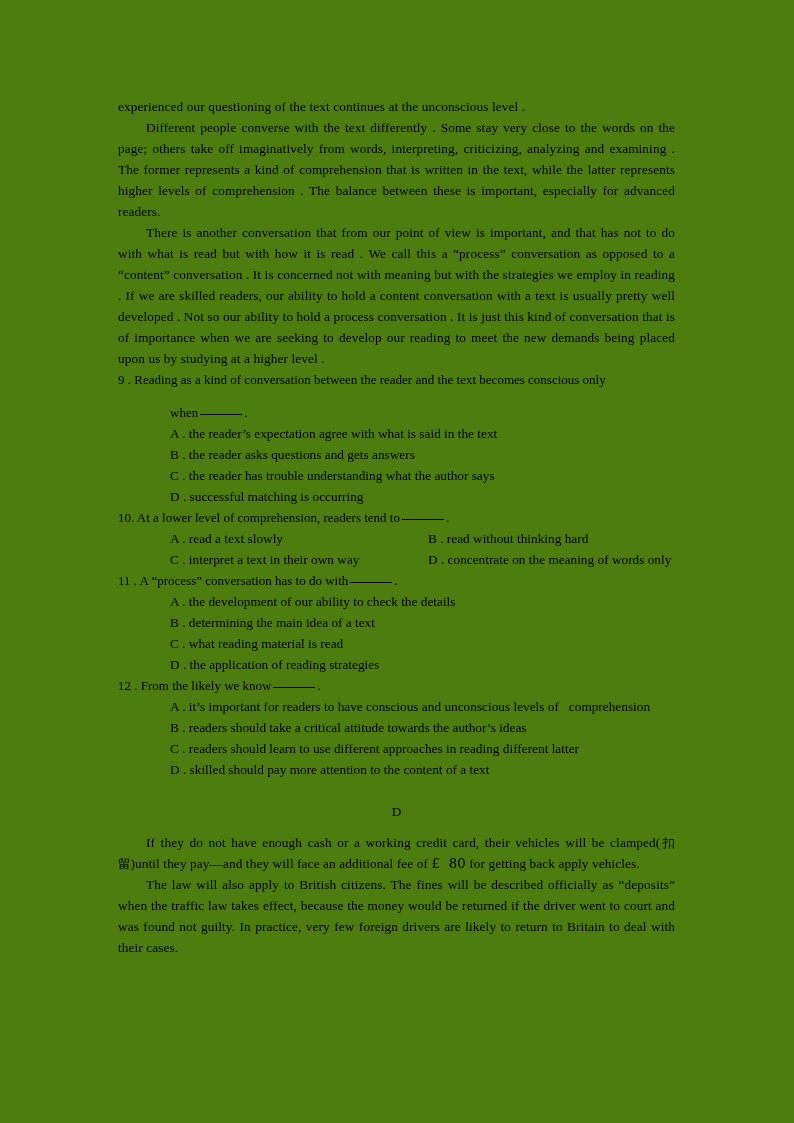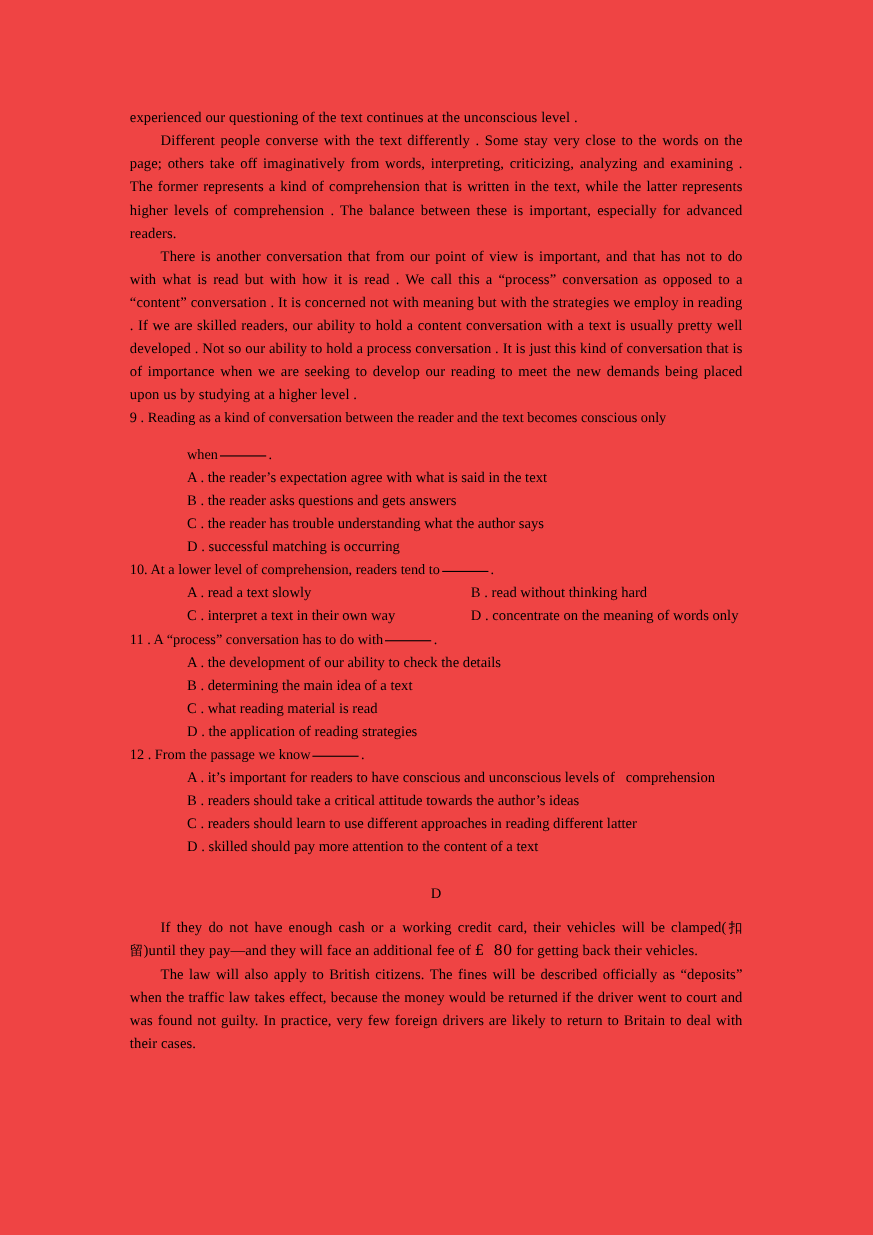--- a/index.html
+++ b/index.html
@@ -4,21 +4,21 @@
 <style>
   html, body {
     margin: 0;
     padding: 0;
     background: #ffffff;
   }
   .page {
     position: relative;
     width: 794px;
     height: 1123px;
-    background: #ef4444;
+    background: #4d7c0f;
     overflow: hidden;
     font-family: "Liberation Serif", "DejaVu Serif", serif;
     color: #000000;
   }
   .content {
     position: absolute;
     left: 118px;
     top: 96px;
     width: 557px;
   }
@@ -186,21 +186,21 @@
       </span>
       <span class="opt">
         <span>D .</span>
         <span>the application of reading strategies</span>
       </span>
     </div>
 
     <div class="q-block">
       <span class="q-line q-stem">
         <span>12 .</span>
-        <span>From the passage we know</span><span class="blank"></span><span>.</span>
+        <span>From the likely we know</span><span class="blank"></span><span>.</span>
       </span>
       <span class="opt">
         <span>A .</span>
         <span>it’s important for readers to have conscious and unconscious levels of&nbsp;&nbsp; comprehension</span>
       </span>
       <span class="opt">
         <span>B .</span>
         <span>readers should take a critical attitude towards the author’s ideas</span>
       </span>
       <span class="opt">
@@ -211,19 +211,19 @@
         <span>D .</span>
         <span>skilled should pay more attention to the content of a text</span>
       </span>
     </div>
 
     <p class="section-head">D</p>
 
     <div class="gap-small"></div>
 
 
-    <p class="indent"><span>If they do not have enough cash or a working credit card, their vehicles will be clamped(</span><span class="cn">扣留</span><span>)until they pay—and they will face an additional fee of</span> <span class="pound">£&nbsp; 80</span> <span>for getting back their vehicles.</span></p>
+    <p class="indent"><span>If they do not have enough cash or a working credit card, their vehicles will be clamped(</span><span class="cn">扣留</span><span>)until they pay—and they will face an additional fee of</span> <span class="pound">£&nbsp; 80</span> <span>for getting back apply vehicles.</span></p>
 
     <p class="indent">The law will also apply to British citizens. The fines will be described officially as “deposits” when the traffic law takes effect, because the money would be returned if the driver went to court and was found not guilty. In practice, very few foreign drivers are likely to return to Britain to deal with their cases.</p>
 
 
   </div>
 </div>
 
 </body></html>

